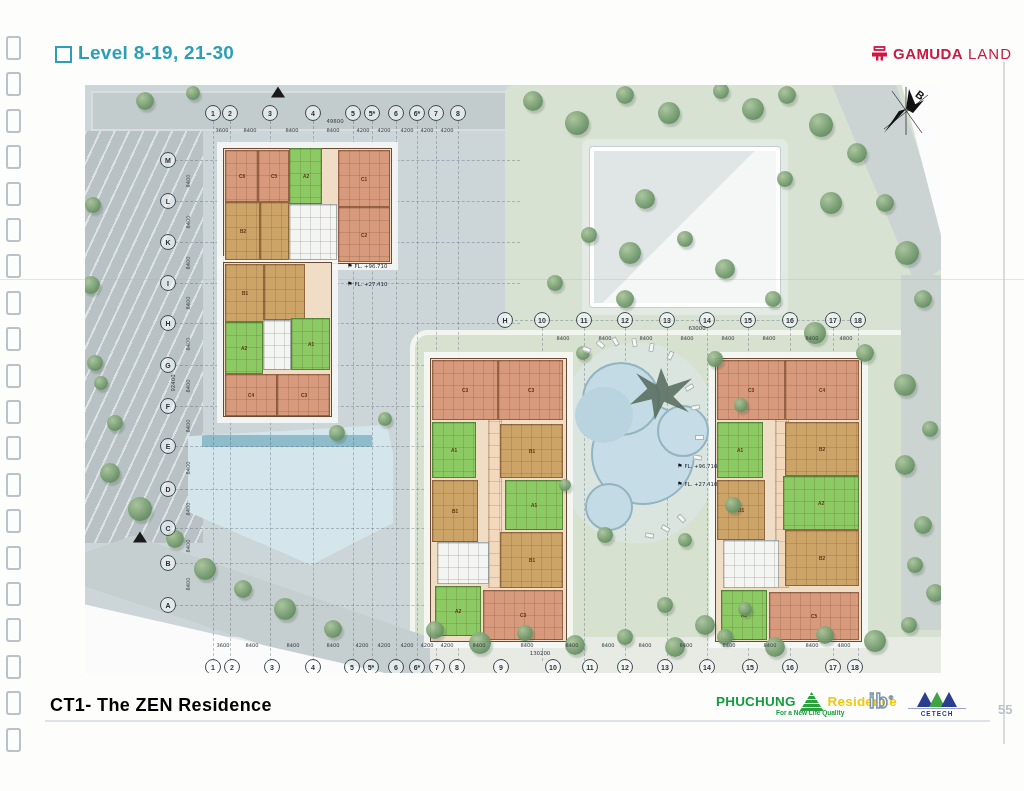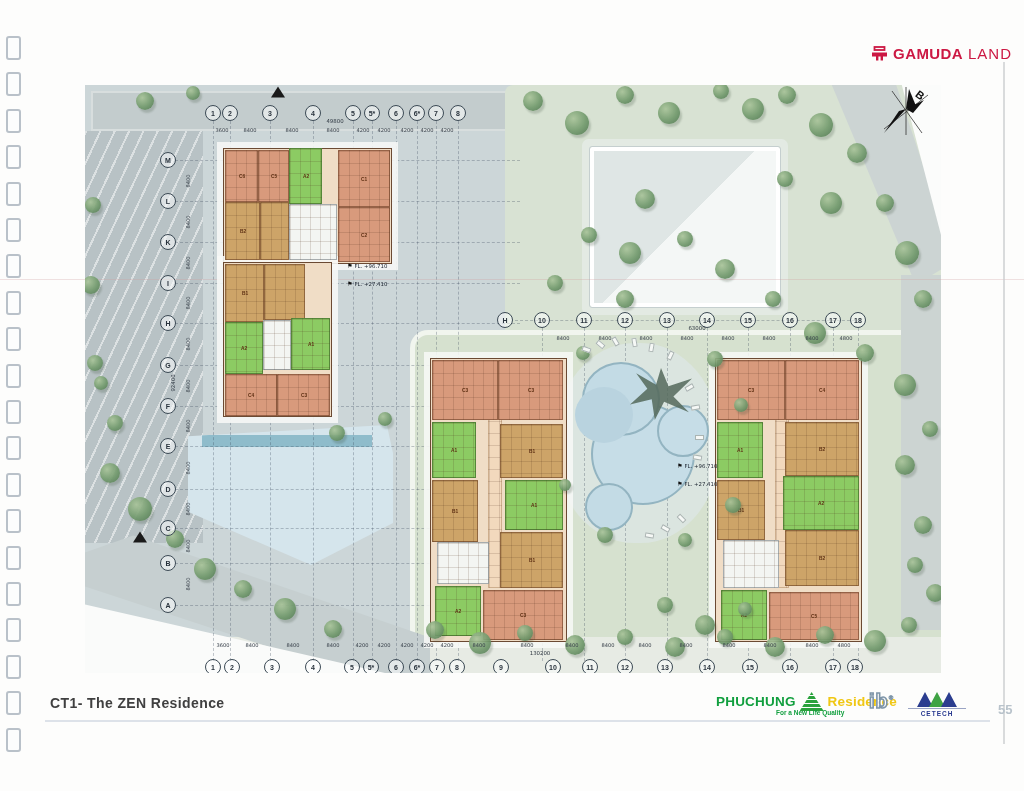--- a/index.html
+++ b/index.html
@@ -52,21 +52,21 @@
   .lounger{position:absolute;width:7px;height:3px;background:#f6f8f6;border:1px solid #aab4b2;z-index:21;}
   .fl-note{position:absolute;font-family:"DejaVu Sans",sans-serif;font-size:6px;color:#1c2430;
            white-space:nowrap;z-index:32;transform:scale(.9);transform-origin:left top;}
   .fl-note .flag{font-size:7px;margin-right:2px;color:#111;}
   .north{position:absolute;left:795px;top:2px;z-index:35;}
   .north .nlabel{position:absolute;left:36px;top:2px;font-size:11px;font-weight:bold;color:#111;
                  transform:rotate(38deg);}
   .secmark{position:absolute;z-index:33;width:0;height:0;border-left:7px solid transparent;
            border-right:7px solid transparent;border-bottom:11px solid #1a1a1a;transform:translate(-50%,-50%);}
   
-  .footer-left{position:absolute;left:50px;top:695px;font-size:14px;font-weight:bold;color:#404040;letter-spacing:.4px;}
+  .footer-left{position:absolute;left:50px;top:695px;font-size:18px;font-weight:bold;color:#000000;letter-spacing:.4px;}
   .footer-rule{position:absolute;left:45px;top:720px;width:945px;height:2px;background:#dde2e9;}
   .pagenum{position:absolute;left:998px;top:702px;font-size:13px;font-weight:bold;color:#b9c3cb;}
   .phlogo{position:absolute;left:716px;top:694px;display:flex;align-items:flex-start;gap:4px;}
   .phlogo .ph1{font-size:13.5px;font-weight:900;color:#119f3e;letter-spacing:.2px;}
   .phlogo .tri{width:24px;height:19px;clip-path:polygon(50% 0,100% 100%,0 100%);
                background:repeating-linear-gradient(#2aa23c 0 3px,#ffffff 3px 4px);margin-top:-2px;}
   .phlogo .ph2{font-size:13.5px;font-weight:900;color:#f0c714;letter-spacing:.2px;}
   .phtag{position:absolute;left:776px;top:709px;font-size:6.5px;color:#119f3e;font-weight:bold;}
   .iblogo{position:absolute;left:869px;top:690px;font-size:20px;font-weight:900;color:#ffffff;
           -webkit-text-stroke:1.6px #7e95a8;letter-spacing:1px;}
@@ -99,20 +99,24 @@
       <div class="hole" style="top: 472.8px;"></div>
       <div class="hole" style="top: 509.2px;"></div>
       <div class="hole" style="top: 545.6px;"></div>
       <div class="hole" style="top: 582px;"></div>
       <div class="hole" style="top: 618.4px;"></div>
       <div class="hole" style="top: 654.8px;"></div>
       <div class="hole" style="top: 691.2px;"></div>
       <div class="hole" style="top: 727.6px;"></div>
     </div>
 
+  <div class="title-row">
+    <div class="title-sq"></div>
+    <div class="title-txt">Level 8-19, 21-30</div>
+  </div>
 
   <div class="gamuda">
     <svg width="17" height="15">
       <rect x="3.5" y="1" width="10" height="3" fill="none" stroke="#cc1843" stroke-width="1.8"></rect>
       <path d="M1 6.5 h15 v4 h-4 v4 h-2.4 v-4 h-2.2 v4 H5 v-4 H1 z" fill="#cc1843"></path>
     </svg>
     <span class="w1">GAMUDA</span>
     <span class="w2">LAND</span>
   </div>
 

